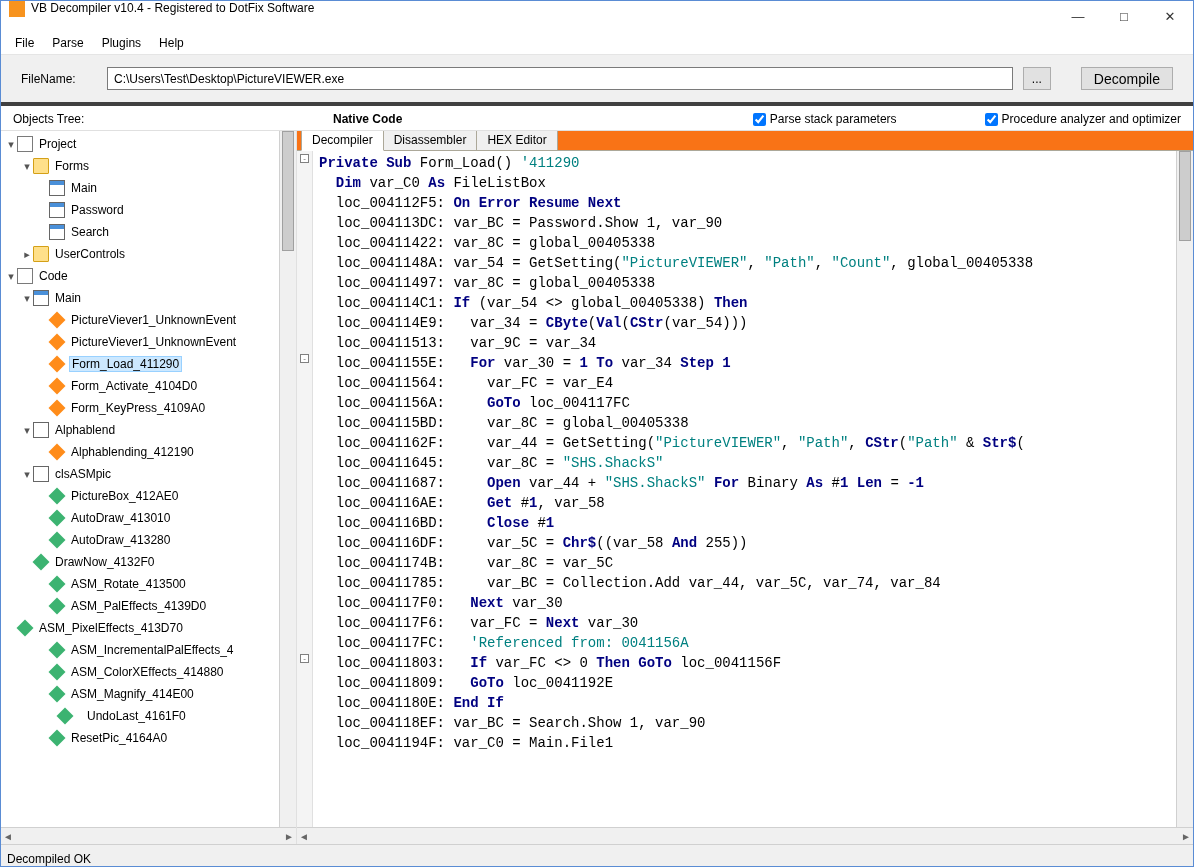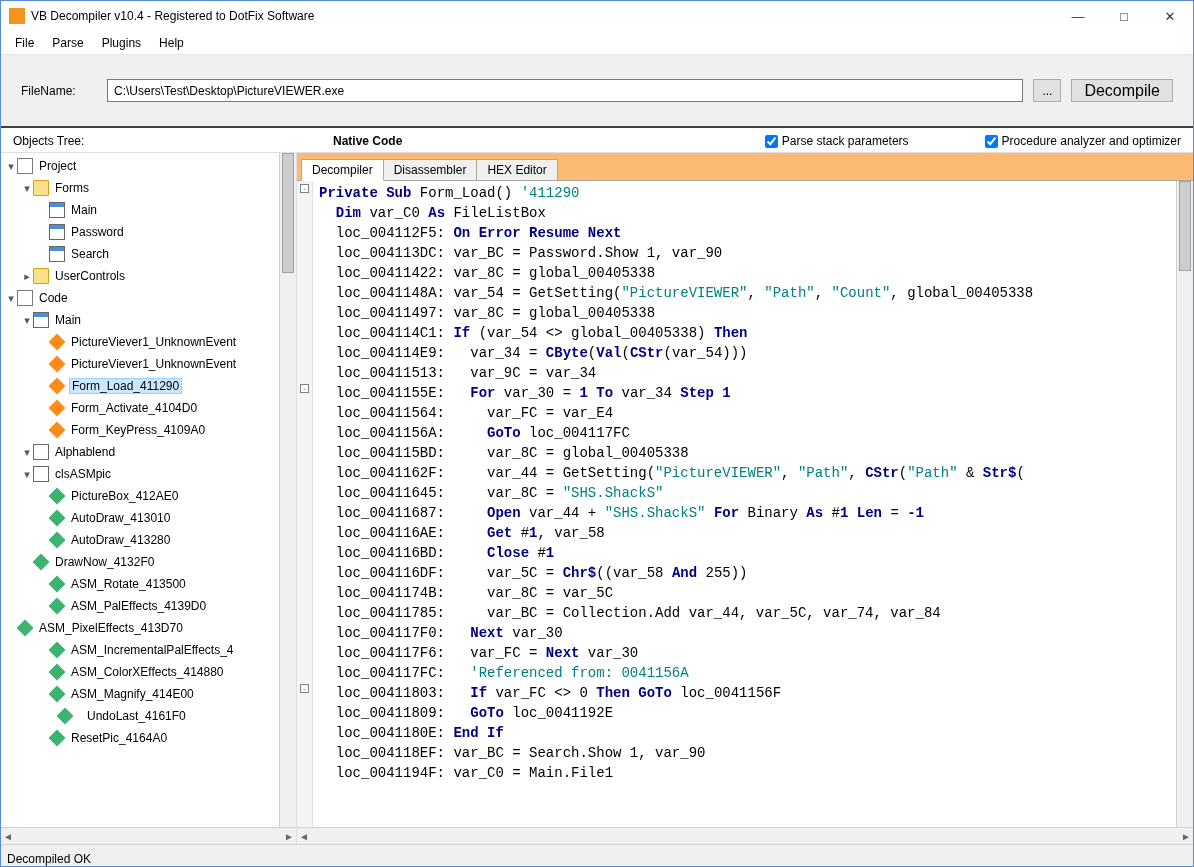--- a/index.html
+++ b/index.html
@@ -1,29 +1,29 @@
 <!DOCTYPE html>
 <html><head>
 <meta charset="utf-8">
 <style>
 * { box-sizing: border-box; margin: 0; padding: 0; }
 body { font-family: "Segoe UI", Tahoma, sans-serif; font-size: 12px; background: #fff; color: #000; width:1194px; height:867px; overflow:hidden; display:flex; flex-direction:column; border:1px solid #5a8cd4; }
-.titlebar { height: 30px; background:#fff; display:flex; align-items:center; padding:0 0 0 8px; }
+.titlebar { height: 30px; background:#fff; display:flex; align-items:flex-start; padding:0 0 0 8px; }
 .titlebar .icon { width:16px; height:16px; background:#f7931e; margin-right:6px; display:inline-block; }
 .title-text { flex:1; font-size:12px; }
 .win-btns { display:flex; }
 .win-btn { width:46px; height:30px; display:flex; align-items:center; justify-content:center; font-size:13px; color:#333; }
 .menubar { height:24px; display:flex; align-items:center; padding:0 6px; gap:2px; border-bottom:1px solid #e5e5e5; }
 .menu-item { padding:2px 8px; }
-.toolbar-area { background:#f0f0f0; padding:24px 20px; border-bottom:2px solid #404040; }
+.toolbar-area { background:#f0f0f0; padding:12px 20px; border-bottom:4px solid #404040; }
 .filename-row { display:flex; align-items:center; gap:10px; }
 .filename-label { width:76px; }
 .filename-input { flex:1; height:23px; border:1px solid #7a7a7a; padding:0 6px; font-family:inherit; font-size:12px; background:#fff; }
 .small-btn { height:23px; padding:0 8px; border:1px solid #adadad; background:#e1e1e1; font-size:12px; cursor:pointer; }
-.decompile-btn { height:23px; padding:0 12px; border:1px solid #adadad; background:#e1e1e1; font-size:16px; cursor:pointer; }
+.decompile-btn { height:23px; padding:0 12px; border:1px solid #adadad; background:#e1e1e1; font-size:14px; cursor:pointer;margin-left:20px; }
 .mid-header { display:flex; align-items:center; padding:6px 12px 4px; gap:40px; border-bottom:1px solid #e0e0e0; }
 .mid-left { width:280px; }
 .mid-center { font-weight:bold; }
 .chk-wrap { display:flex; align-items:center; gap:4px; margin-left:auto; }
 .chk-wrap input { width:13px; height:13px; }
 .main-split { flex:1; display:flex; overflow:hidden; }
 .tree-panel { width:296px; display:flex; flex-direction:column; border-right:1px solid #e0e0e0; }
 .tree-scroll { flex:1; overflow:auto; position:relative; }
 .tree { padding:2px 0; }
 .tree-node { display:flex; align-items:center; height:22px; padding-left:4px; white-space:nowrap; }
@@ -34,21 +34,21 @@
 .ic-form { background:#fff; border:1px solid #666; position:relative; }
 .ic-form:before { content:""; position:absolute; top:0; left:0; right:0; height:4px; background:#4a90d9; }
 .ic-module { background:#fff; border:1px solid #666; }
 .ic-class { background:#fff; border:1px solid #666; }
 .ic-proc { width:12px; height:12px; background:#ff8c1a; transform:rotate(45deg); margin-left:2px; margin-right:6px; }
 .ic-proc-green { width:12px; height:12px; background:#3cb371; transform:rotate(45deg); margin-left:2px; margin-right:6px; }
 .tree-node.selected .label { background:#cce8ff; border:1px solid #99d1ff; padding:0 2px; }
 .tree-node .label { padding:0 2px; }
 .tree-hscroll { height:17px; background:#f0f0f0; border-top:1px solid #d0d0d0; display:flex; align-items:center; justify-content:space-between; padding:0 2px; color:#666; font-size:10px; }
 .code-panel { flex:1; display:flex; flex-direction:column; }
-.tabs { display:flex; border-bottom:1px solid #aca899; height:28px; align-items:flex-end; padding-left:4px; background:#fdba74;}
+.tabs { display:flex; border-bottom:1px solid #aca899; height:20px; align-items:flex-end; padding-left:4px; background:#f97316;}
 .tab { padding:3px 10px; border:1px solid #aca899; border-bottom:none; background:#f0f0f0; margin-right:-1px; font-size:12px; position:relative; }
 .tab.active { background:#fff; border-bottom:1px solid #fff; top:1px; }
 .code-body { flex:1; display:flex; overflow:hidden; background:#fff; }
 .gutter { width:16px; background:#f4f4f4; border-right:1px solid #e0e0e0; position:relative; }
 .fold-mark { position:absolute; left:3px; width:9px; height:9px; border:1px solid #808080; background:#fff; font-size:8px; line-height:7px; text-align:center; color:#606060; }
 .code-text { flex:1; overflow:auto; font-family:Consolas,"Courier New",monospace; font-size:14px; line-height:20px; padding:2px 0 2px 6px; white-space:pre; }
 .kw { color:#000080; font-weight:bold; }
 .fn { color:#000080; font-weight:bold; }
 .str { color:#008080; }
 .num { color:#000080; font-weight:bold; }
@@ -87,21 +87,21 @@
   </div>
 </div>
 
 <div class="mid-header">
   <span class="mid-left">Objects Tree:</span>
   <span class="mid-center">Native Code</span>
   <label class="chk-wrap" style="margin-left:auto;">
     <input type="checkbox" checked="" style="">
     <span>Parse stack parameters</span>
   </label>
-  <label class="chk-wrap" style="margin-left:36px;">
+  <label class="chk-wrap" style="margin-left:48px;">
     <input type="checkbox" checked="" style="">
     <span>Procedure analyzer and optimizer</span>
   </label>
 </div>
 
 <div class="main-split">
 
   <div class="tree-panel">
     <div class="tree-scroll">
       <div class="tree" id="tree-root">
@@ -167,20 +167,25 @@
           </div>
           <div class="tree-node" style="padding-left: 36px;">
             <span class="expander"></span>
             <span class="tnic ic-proc"></span>
             <span class="label">Form_KeyPress_4109A0</span>
           </div>
           <div class="tree-node" style="padding-left: 20px;">
             <span class="expander">▾</span>
             <span class="tnic ic-module"></span>
             <span class="label">Alphablend</span>
+          </div>
+          <div class="tree-node" style="padding-left: 36px;">
+            <span class="expander"></span>
+            <span class="tnic ic-proc"></span>
+            <span class="label">Alphablending_412190</span>
           </div>
           <div class="tree-node" style="padding-left: 20px;">
             <span class="expander">▾</span>
             <span class="tnic ic-class"></span>
             <span class="label">clsASMpic</span>
           </div>
           <div class="tree-node" style="padding-left: 36px;">
             <span class="expander"></span>
             <span class="tnic ic-proc-green"></span>
             <span class="label">PictureBox_412AE0</span>

